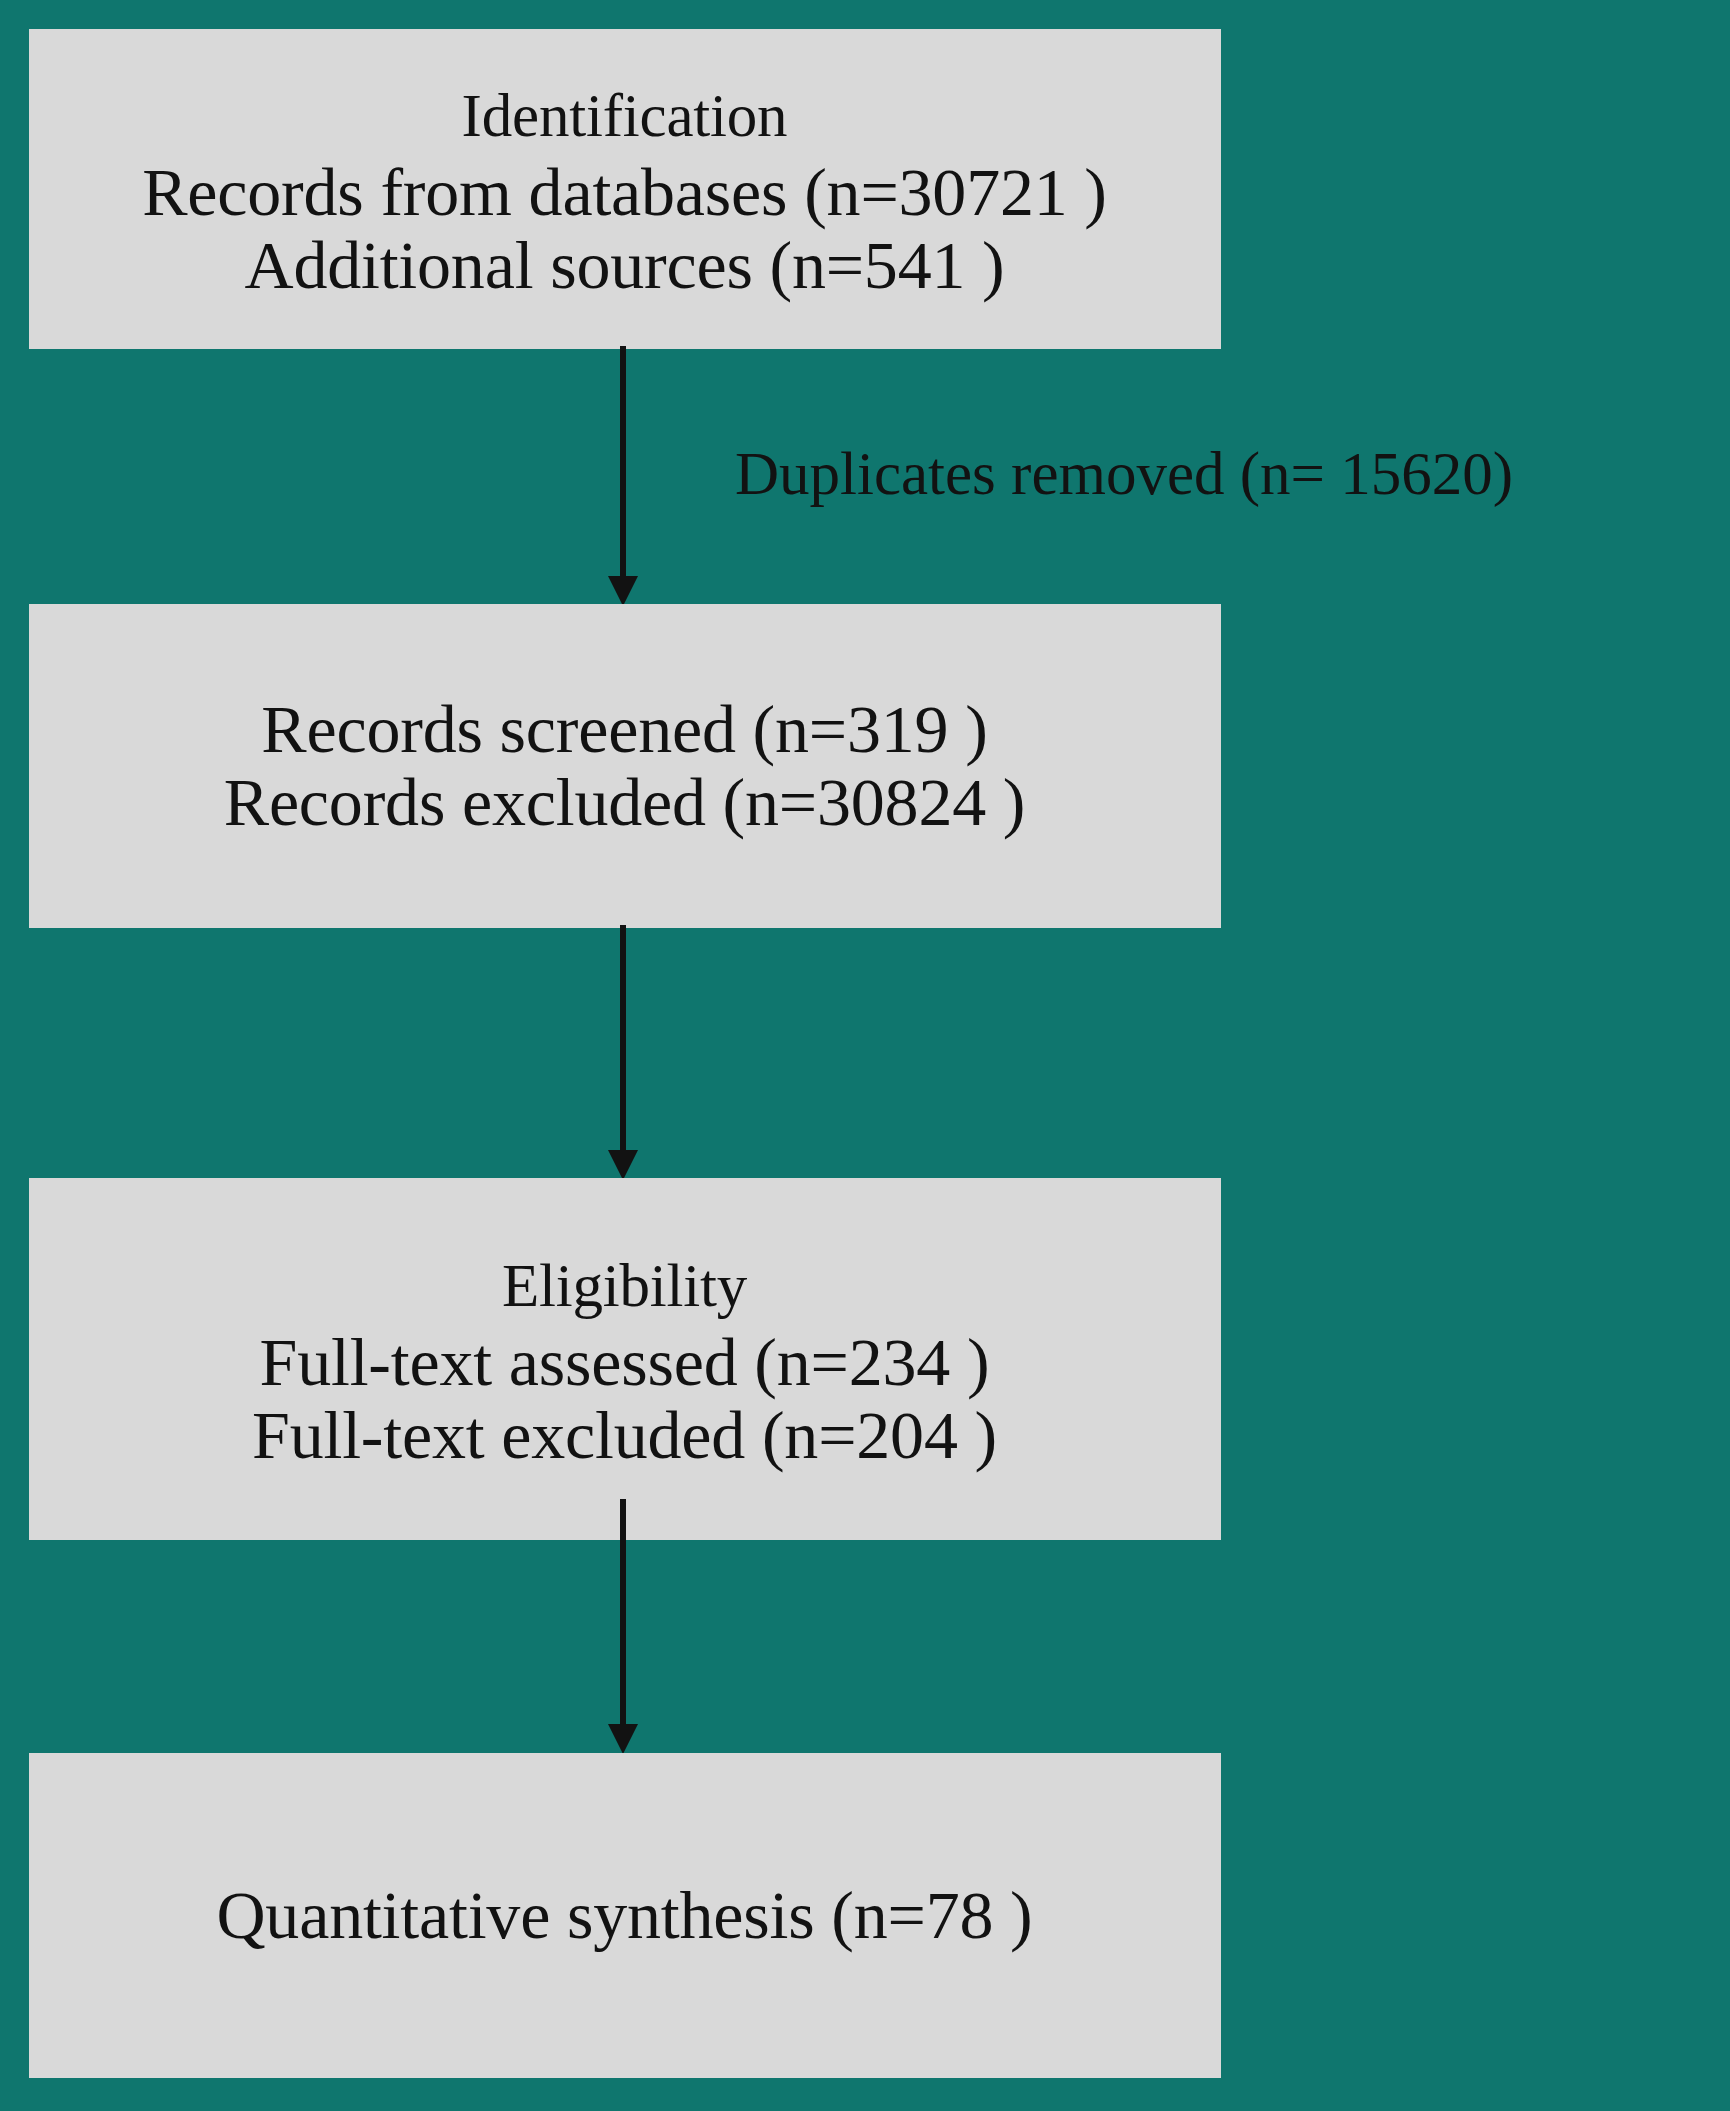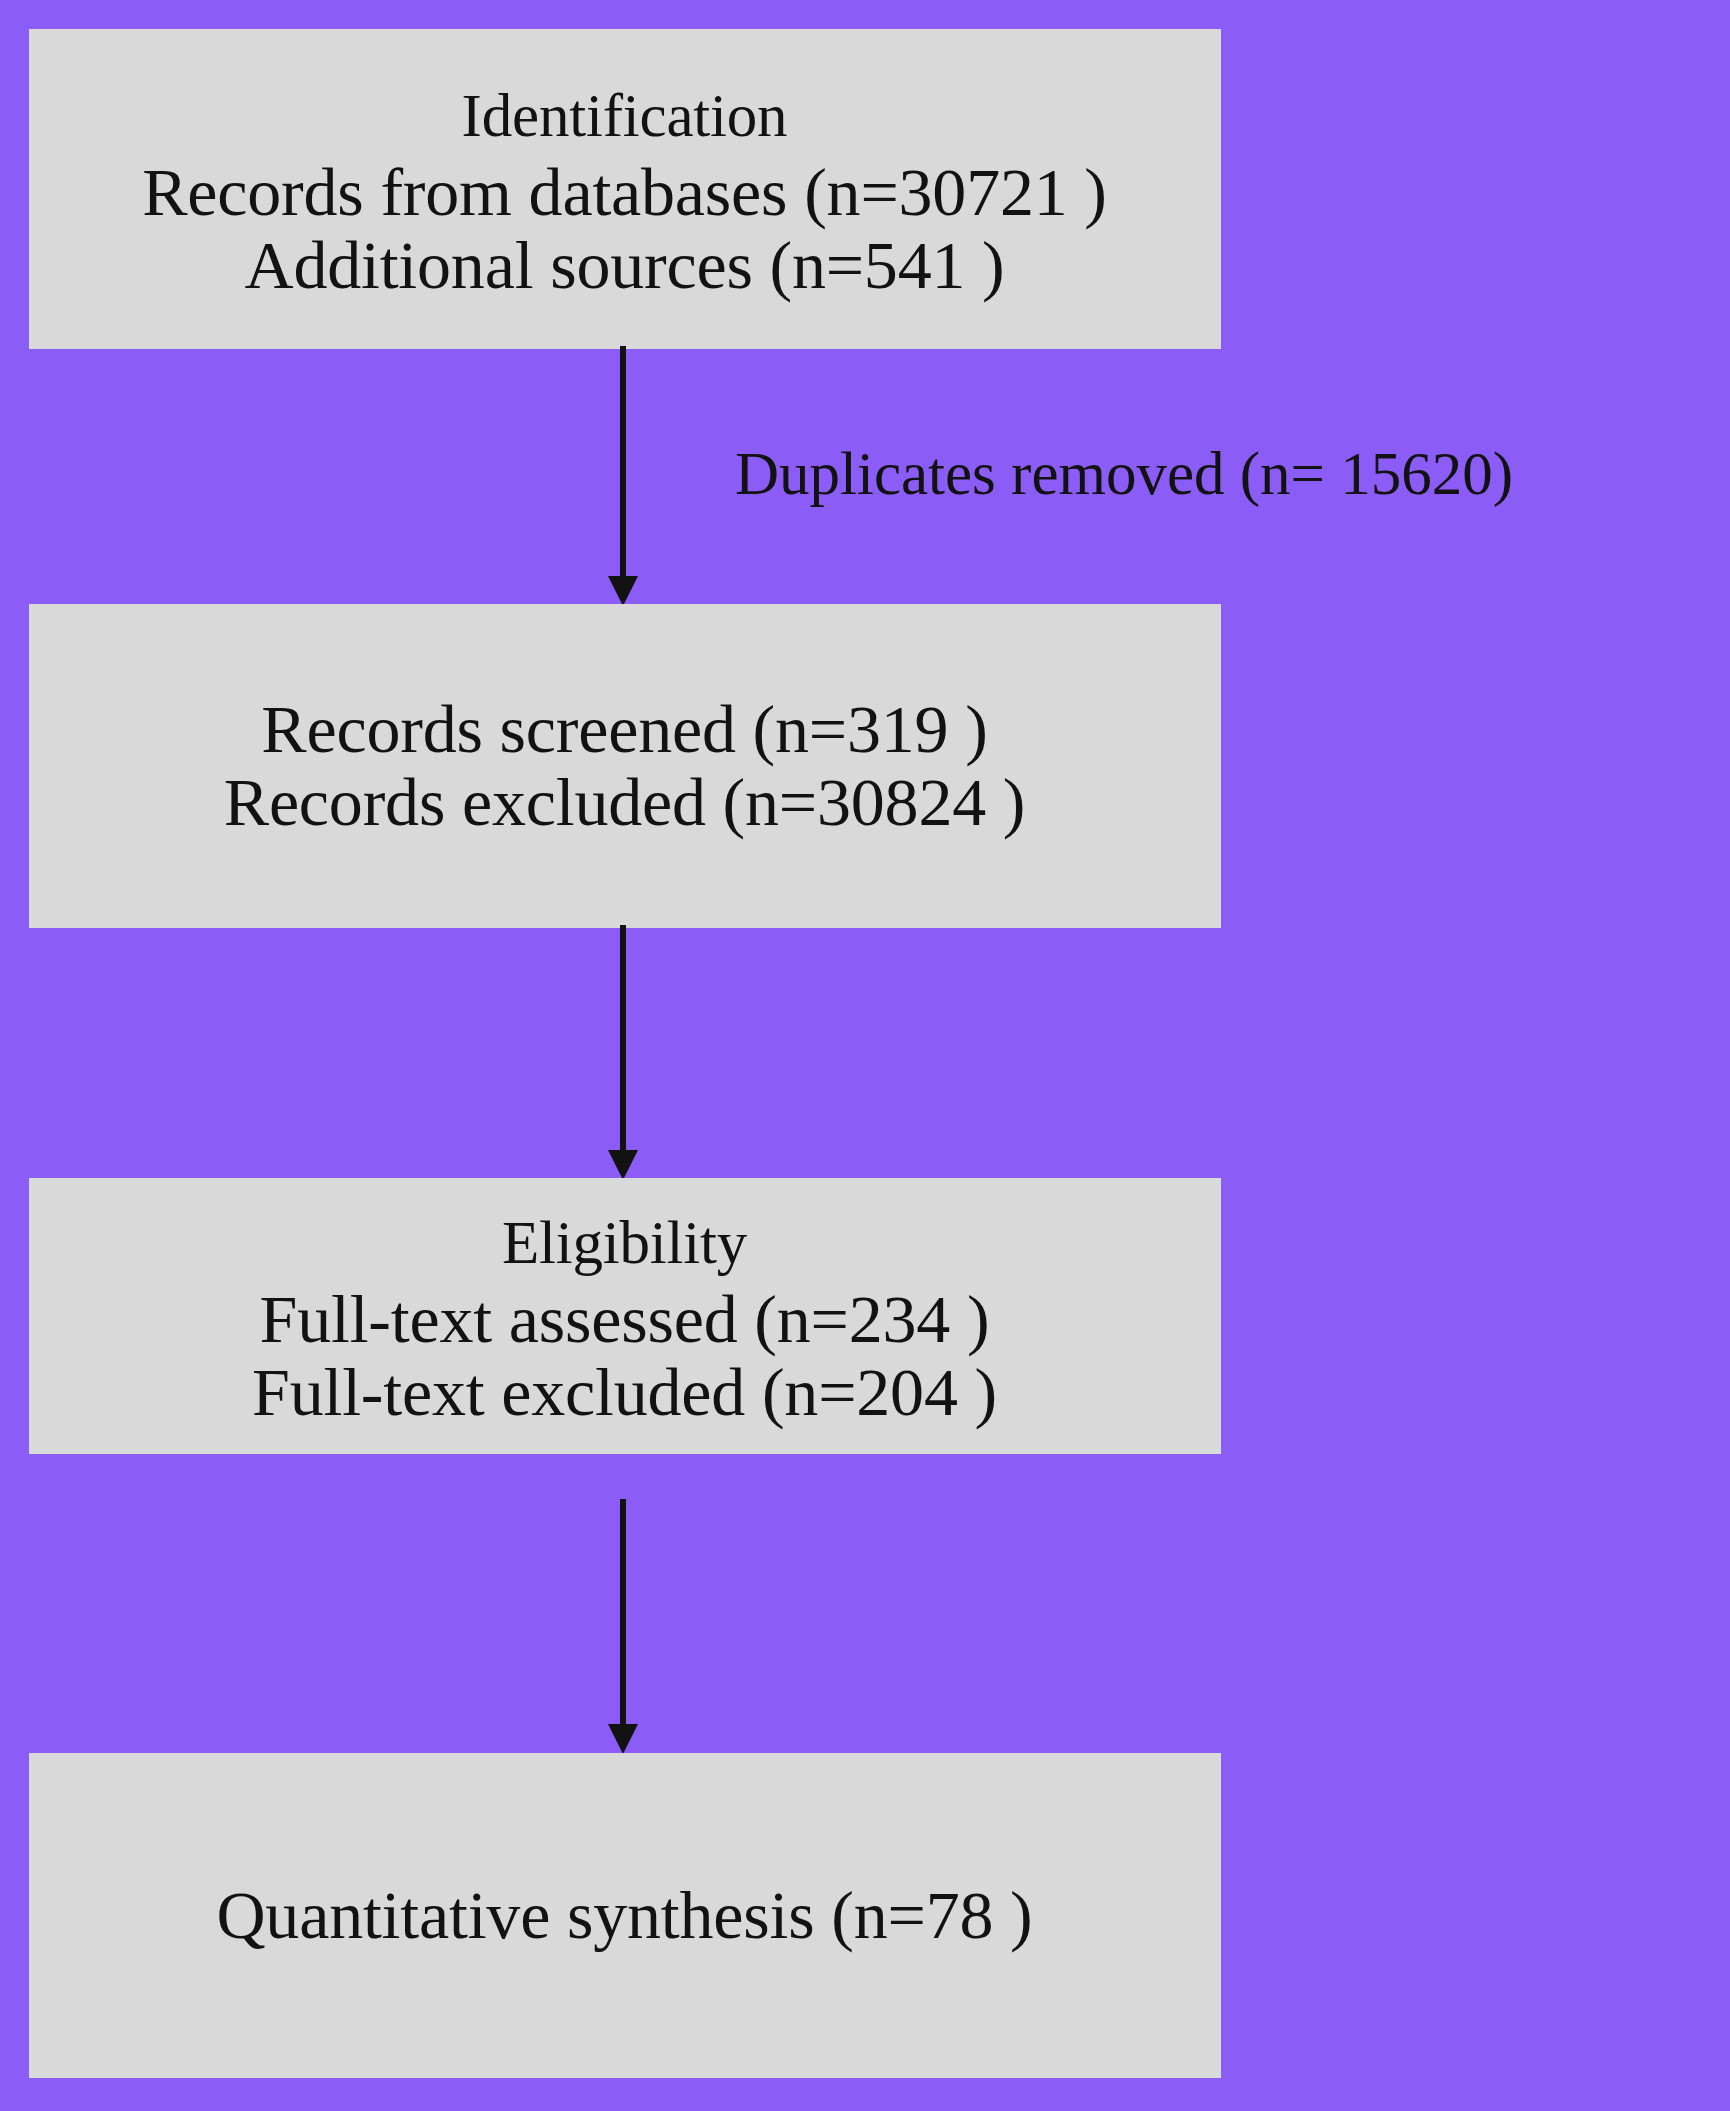--- a/index.html
+++ b/index.html
@@ -9,21 +9,21 @@
   }
   body {
     font-family: "Liberation Serif", "DejaVu Serif", serif;
     color: #1a1a1a;
   }
 
   #canvas {
     position: relative;
     width: 1731px;
     height: 2111px;
-    background: #8b5cf6;
+    background: #0f766e;
     overflow: hidden;
   }
 
   .prisma-box {
     position: absolute;
     left: 28.5px;
     width: 1192px;
     background: #d9d9d9;
     box-sizing: border-box;
     display: flex;
@@ -43,21 +43,21 @@
   }
 
   .box-title {
     font-size: 61px;
     line-height: 80px;
   }
 
   
   #box-identification { top: 29px;   height: 320px; }
   #box-screening      { top: 604px;  height: 324px; }
-  #box-eligibility    { top: 1178px; height: 276px; font-family: Liberation Serif, serif; }
+  #box-eligibility    { top: 1178px; height: 362px; font-family: Liberation Serif, serif; }
   #box-included       { top: 1753px; height: 325px; }
 
   
   .arrow {
     position: absolute;
     left: 623px;
     width: 0;
   }
   .arrow .shaft {
     position: absolute;

